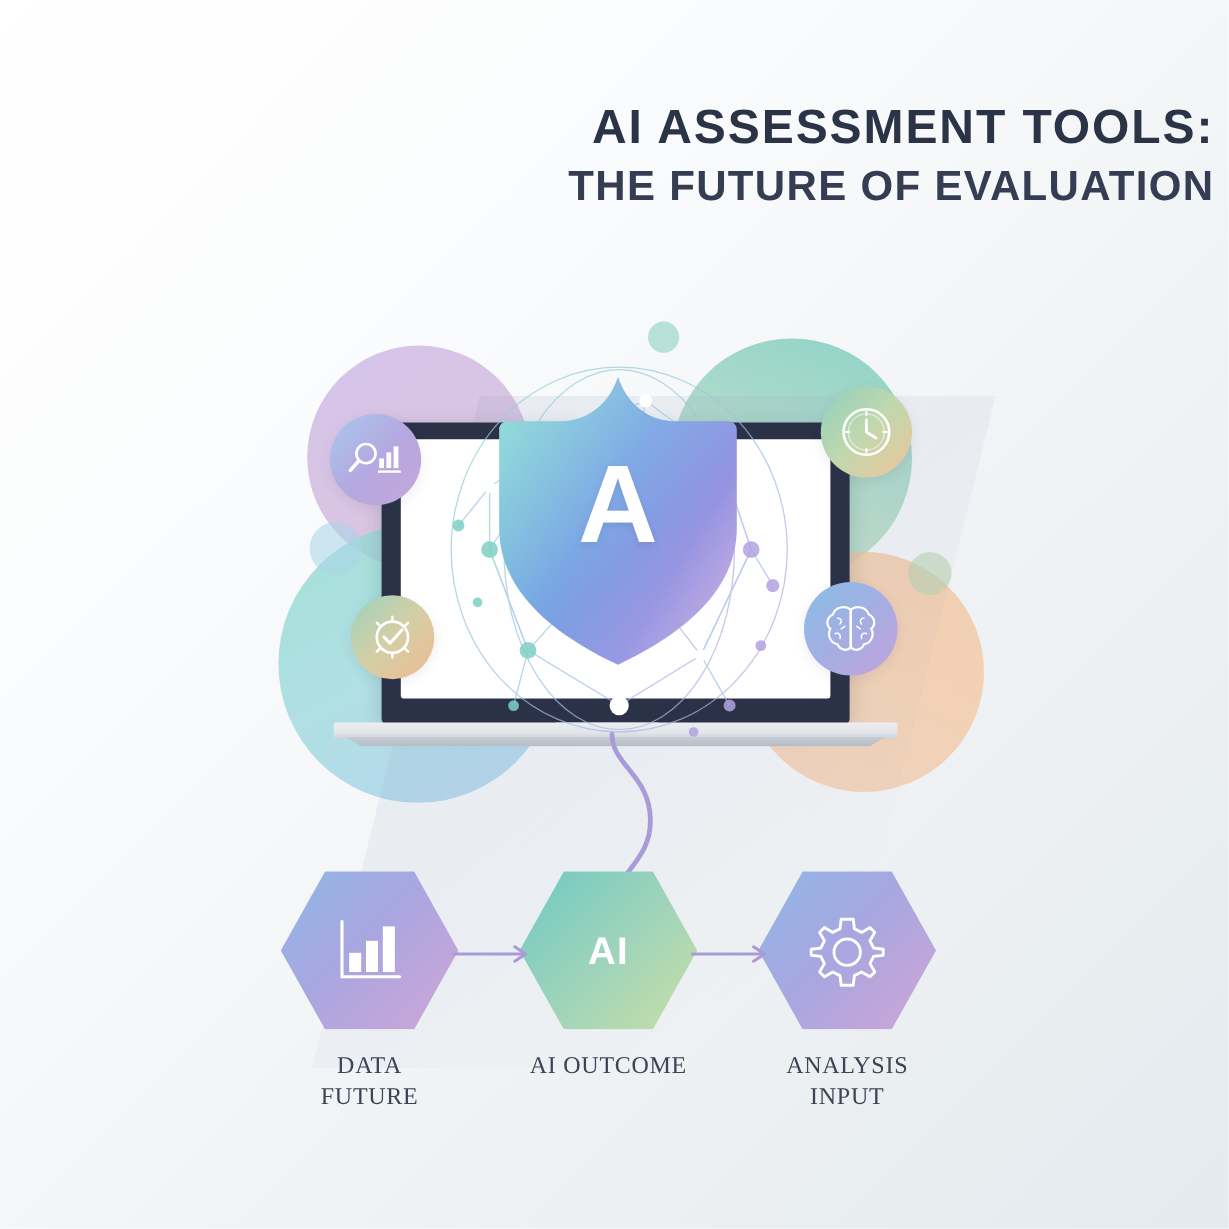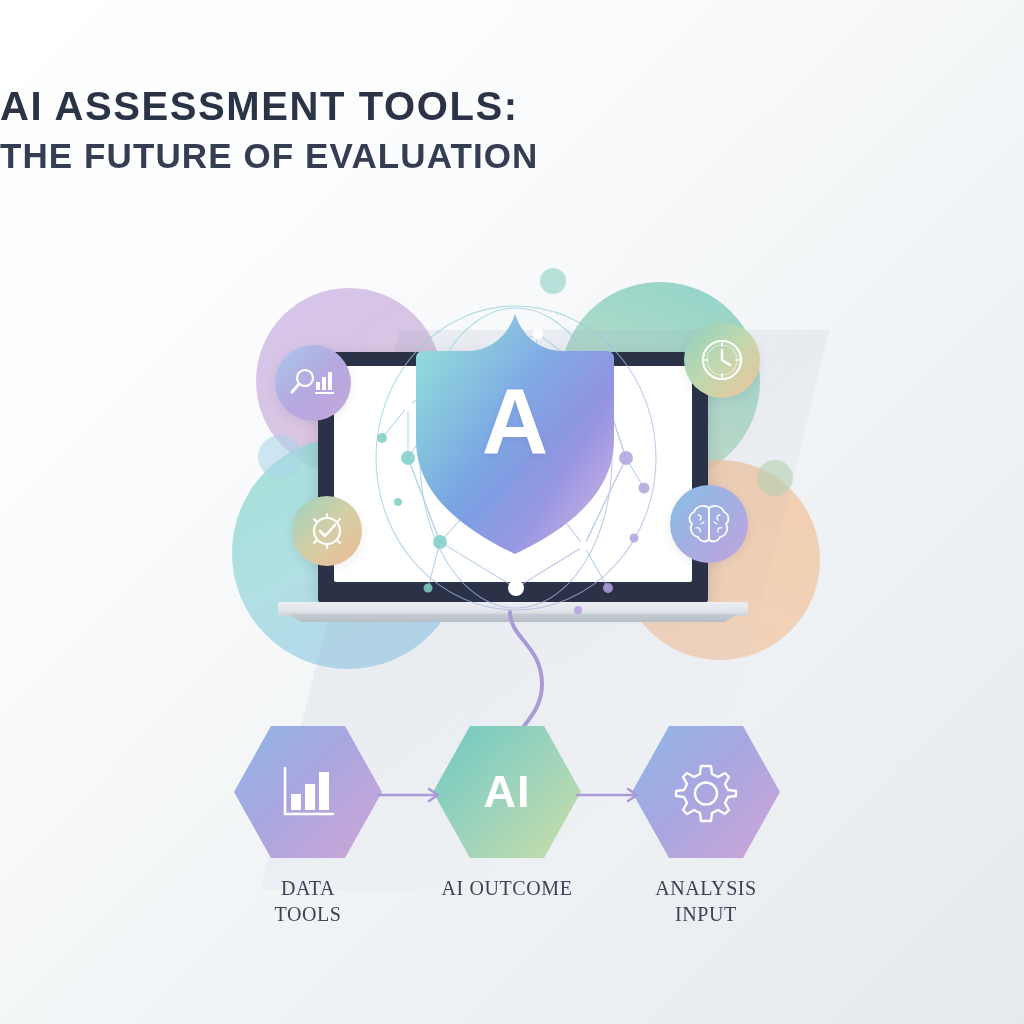--- a/index.html
+++ b/index.html
@@ -21,21 +21,21 @@
     background: linear-gradient(135deg, #ffffff 0%, #fbfcfd 28%, #f0f3f5 62%, #e4eaee 100%);
     overflow: hidden;
   }
 
   
   .title-block {
     position: absolute;
     top: 84px;
     left: 0;
     width: 1012px;
-    text-align: left;
+    text-align: right;
   }
   .title-main {
     font-size: 40px;
     font-weight: bold;
     letter-spacing: 1.6px;
     color: #2b3347;
     line-height: 1.12;
     margin: 0;
   }
   .title-sub {
@@ -217,21 +217,21 @@
     clip-path: polygon(25% 0%, 75% 0%, 100% 50%, 75% 100%, 25% 100%, 0% 50%);
     display: flex;
     align-items: center;
     justify-content: center;
   }
   .hex.h1 { background: linear-gradient(135deg, #8fb7e8 0%, #a9a6e0 45%, #cfa6d6 100%); }
   .hex.h2 { background: linear-gradient(135deg, #6fc9c3 0%, #9dd3bb 50%, #c9dfa6 100%); }
   .hex.h3 { background: linear-gradient(135deg, #8fb7e8 0%, #a9a6e0 48%, #cfa6d6 100%); }
 
   .hex-ai-text {
-    font-size: 45px;
+    font-size: 32px;
     font-weight: bold;
     color: #ffffff;
     letter-spacing: 1px;
   }
   .hex-label {
     margin-top: 18px;
     font-size: 20px;
     color: #3b4355;
     line-height: 1.28;
     letter-spacing: .6px;
@@ -431,21 +431,21 @@
               <rect x="14" y="30" width="10" height="16"></rect>
               <rect x="28" y="20" width="10" height="26"></rect>
               <rect x="42" y="8" width="10" height="38"></rect>
             </g>
             <path d="M8 4 L8 50 L56 50" fill="none" stroke="#ffffff" stroke-width="2.6" stroke-linecap="round"></path>
           </svg>
         </span>
       </div>
       <div class="hex-label">
         <div>DATA</div>
-        <div>TOOLS</div>
+        <div>FUTURE</div>
       </div>
     </div>
 
     <div class="hex-col c2">
       <div class="hex h2">
         <span class="hex-ai-text">AI</span>
       </div>
       <div class="hex-label">
         <div>AI OUTCOME</div>
       </div>

